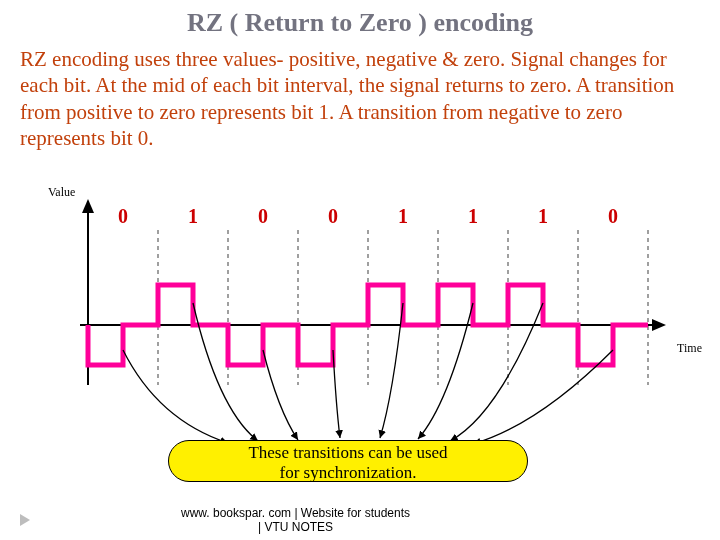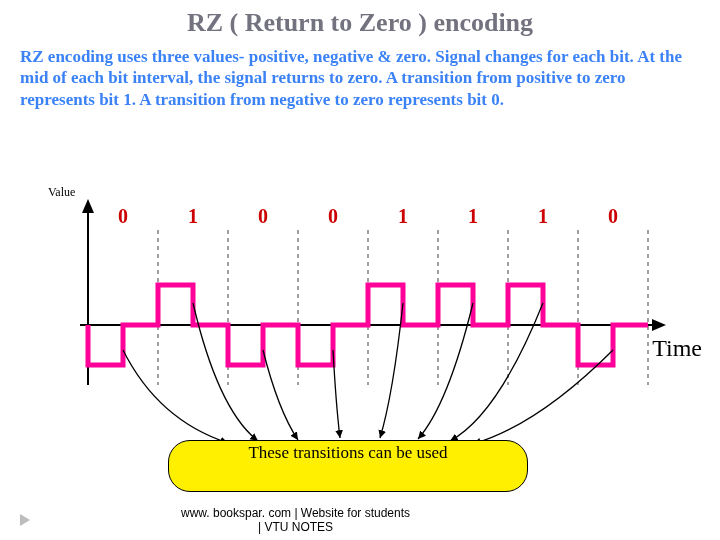--- a/index.html
+++ b/index.html
@@ -19,45 +19,45 @@
     box-sizing: border-box;
   }
   .title {
     text-align: center;
     font-size: 26px;
     font-weight: bold;
     color: #737380;
     padding-top: 8px;
   }
   .body-text {
-    font-size: 17px;
-    font-weight: bold;
+    font-size: 21px;
+    font-weight: normal;
     line-height: 1.25;
     padding: 8px 20px 0 20px;
-    color: #3b82f6;
+    color: #c2410c;
   }
   .diagram {
     position: absolute;
     left: 18px;
     top: 185px;
     width: 684px;
     height: 300px;
   }
   .y-label {
     position: absolute;
     left: 30px;
     top: 0px;
     font-size: 12px;
     font-family: "Times New Roman", serif;
   }
   .x-label {
     position: absolute;
     right: 0px;
-    top: 150px;
-    font-size: 24px;
+    top: 156px;
+    font-size: 12px;
     font-family: "Times New Roman", serif;
   }
   .bits {
     position: absolute;
     top: 20px;
     left: 70px;
     width: 560px;
     height: 22px;
   }
   .bit {
@@ -74,21 +74,21 @@
     top: 0;
     width: 684px;
     height: 300px;
     overflow: visible;
   }
   .callout {
     position: absolute;
     left: 150px;
     top: 255px;
     width: 360px;
-    height: 52px;
+    height: 42px;
     background: #fff000;
     border: 1px solid #000;
     border-radius: 22px;
     text-align: center;
     font-size: 17px;
     line-height: 1.15;
     padding-top: 2px;
     box-sizing: border-box;
     font-family: "Times New Roman", serif;
   }
@@ -189,20 +189,21 @@
         <path d="M315,165 Q318,220 322,253"></path>
         <path d="M385,118 Q375,210 362,253"></path>
         <path d="M455,118 Q430,220 400,254"></path>
         <path d="M525,118 Q480,230 432,256"></path>
         <path d="M595,165 Q520,240 455,259"></path>
       </g>
     </svg>
 
     <div class="callout">
       <span>These transitions can be used</span><br>
+      <span>for synchronization.</span>
     </div>
 
   </div>
 
   <div class="corner-arrow"></div>
 
   <div class="footer">
     <span>www. bookspar. com | Website for students</span>
     <span class="footer-l2">| VTU NOTES</span>
   </div>

